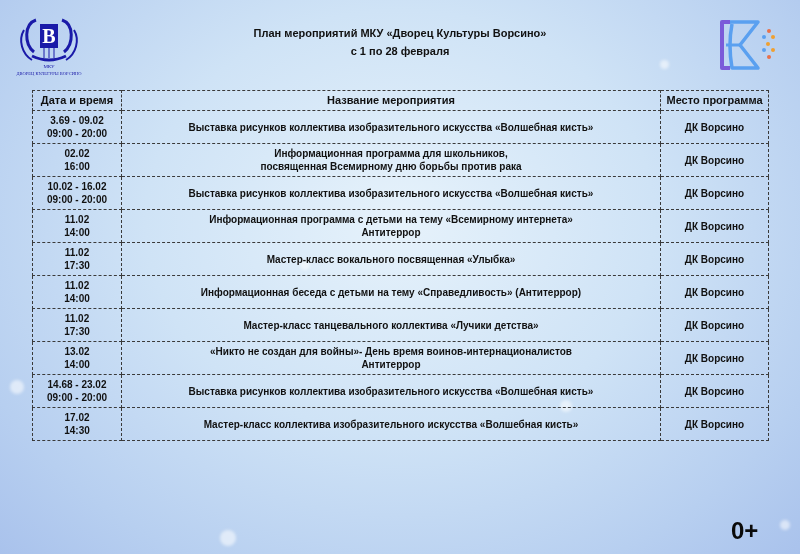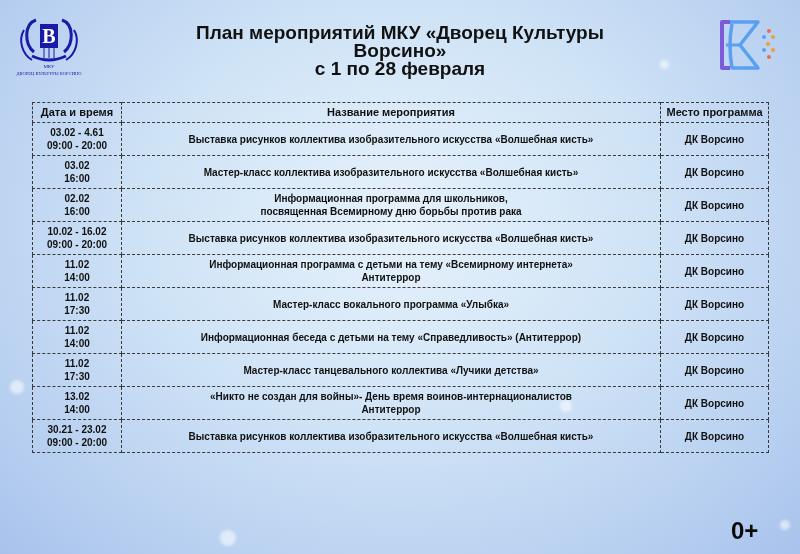--- a/index.html
+++ b/index.html
@@ -7,24 +7,24 @@
     width:800px; height:554px; overflow:hidden; position:relative;
     font-family: "Liberation Sans", "DejaVu Sans", sans-serif;
     background: radial-gradient(ellipse at 50% 40%, #e6f2fb 0%, #cfe3f6 45%, #b7cff0 80%, #a9c2ec 100%);
     color:#111;
   }
   .snow { position:absolute; border-radius:50%; background:rgba(255,255,255,0.55); filter:blur(1.5px); }
   .logo-left { position:absolute; left:14px; top:10px; width:70px; height:70px; }
   .logo-right { position:absolute; left:718px; top:18px; width:62px; height:56px; }
   .title {
     position:absolute; left:150px; width:500px; top:24px; text-align:center;
-    font-weight:bold; font-size:19px; line-height:18px; color:#111;
+    font-weight:bold; font-size:11px; line-height:18px; color:#111;
   }
   table.schedule {
-    position:absolute; left:32px; top:102px; width:736px;
+    position:absolute; left:32px; top:90px; width:736px;
     border-collapse:collapse; table-layout:fixed;
   }
   table.schedule td, table.schedule th {
     border:1px dashed #3a3a3a;
     text-align:center; vertical-align:middle;
     font-size:10px; font-weight:bold; line-height:13px; padding:0 4px;
   }
   table.schedule th { height:19px; font-size:11px; }
   table.schedule td { height:32px; }
   .col-date { width:89px; }
@@ -89,35 +89,25 @@
   <thead>
     <tr>
       <th>Дата и время</th>
       <th>Название мероприятия</th>
       <th>Место программа</th>
     </tr>
   </thead>
   <tbody id="tbody">
       <tr>
         <td>
-          <span class="line">03.02 - 4.61</span>
+          <span class="line">3.69 - 09.02</span>
           <span class="line">09:00 - 20:00</span>
         </td>
         <td>
           <span class="line">Выставка рисунков коллектива изобразительного искусства «Волшебная кисть»</span>
-        </td>
-        <td>ДК Ворсино</td>
-      </tr>
-      <tr>
-        <td>
-          <span class="line">03.02</span>
-          <span class="line">16:00</span>
-        </td>
-        <td>
-          <span class="line">Мастер-класс коллектива изобразительного искусства «Волшебная кисть»</span>
         </td>
         <td>ДК Ворсино</td>
       </tr>
       <tr>
         <td>
           <span class="line">02.02</span>
           <span class="line">16:00</span>
         </td>
         <td>
           <span class="line">Информационная программа для школьников,</span>
@@ -145,21 +135,21 @@
           <span class="line">Антитеррор</span>
         </td>
         <td>ДК Ворсино</td>
       </tr>
       <tr>
         <td>
           <span class="line">11.02</span>
           <span class="line">17:30</span>
         </td>
         <td>
-          <span class="line">Мастер-класс вокального программа «Улыбка»</span>
+          <span class="line">Мастер-класс вокального посвященная «Улыбка»</span>
         </td>
         <td>ДК Ворсино</td>
       </tr>
       <tr>
         <td>
           <span class="line">11.02</span>
           <span class="line">14:00</span>
         </td>
         <td>
           <span class="line">Информационная беседа с детьми на тему «Справедливость» (Антитеррор)</span>
@@ -182,24 +172,34 @@
           <span class="line">14:00</span>
         </td>
         <td>
           <span class="line">«Никто не создан для войны»- День время воинов-интернационалистов</span>
           <span class="line">Антитеррор</span>
         </td>
         <td>ДК Ворсино</td>
       </tr>
       <tr>
         <td>
-          <span class="line">30.21 - 23.02</span>
+          <span class="line">14.68 - 23.02</span>
           <span class="line">09:00 - 20:00</span>
         </td>
         <td>
           <span class="line">Выставка рисунков коллектива изобразительного искусства «Волшебная кисть»</span>
+        </td>
+        <td>ДК Ворсино</td>
+      </tr>
+      <tr>
+        <td>
+          <span class="line">17.02</span>
+          <span class="line">14:30</span>
+        </td>
+        <td>
+          <span class="line">Мастер-класс коллектива изобразительного искусства «Волшебная кисть»</span>
         </td>
         <td>ДК Ворсино</td>
       </tr>
     </tbody>
 </table>
 
 <div class="age">0+</div>
 
 </body></html>

